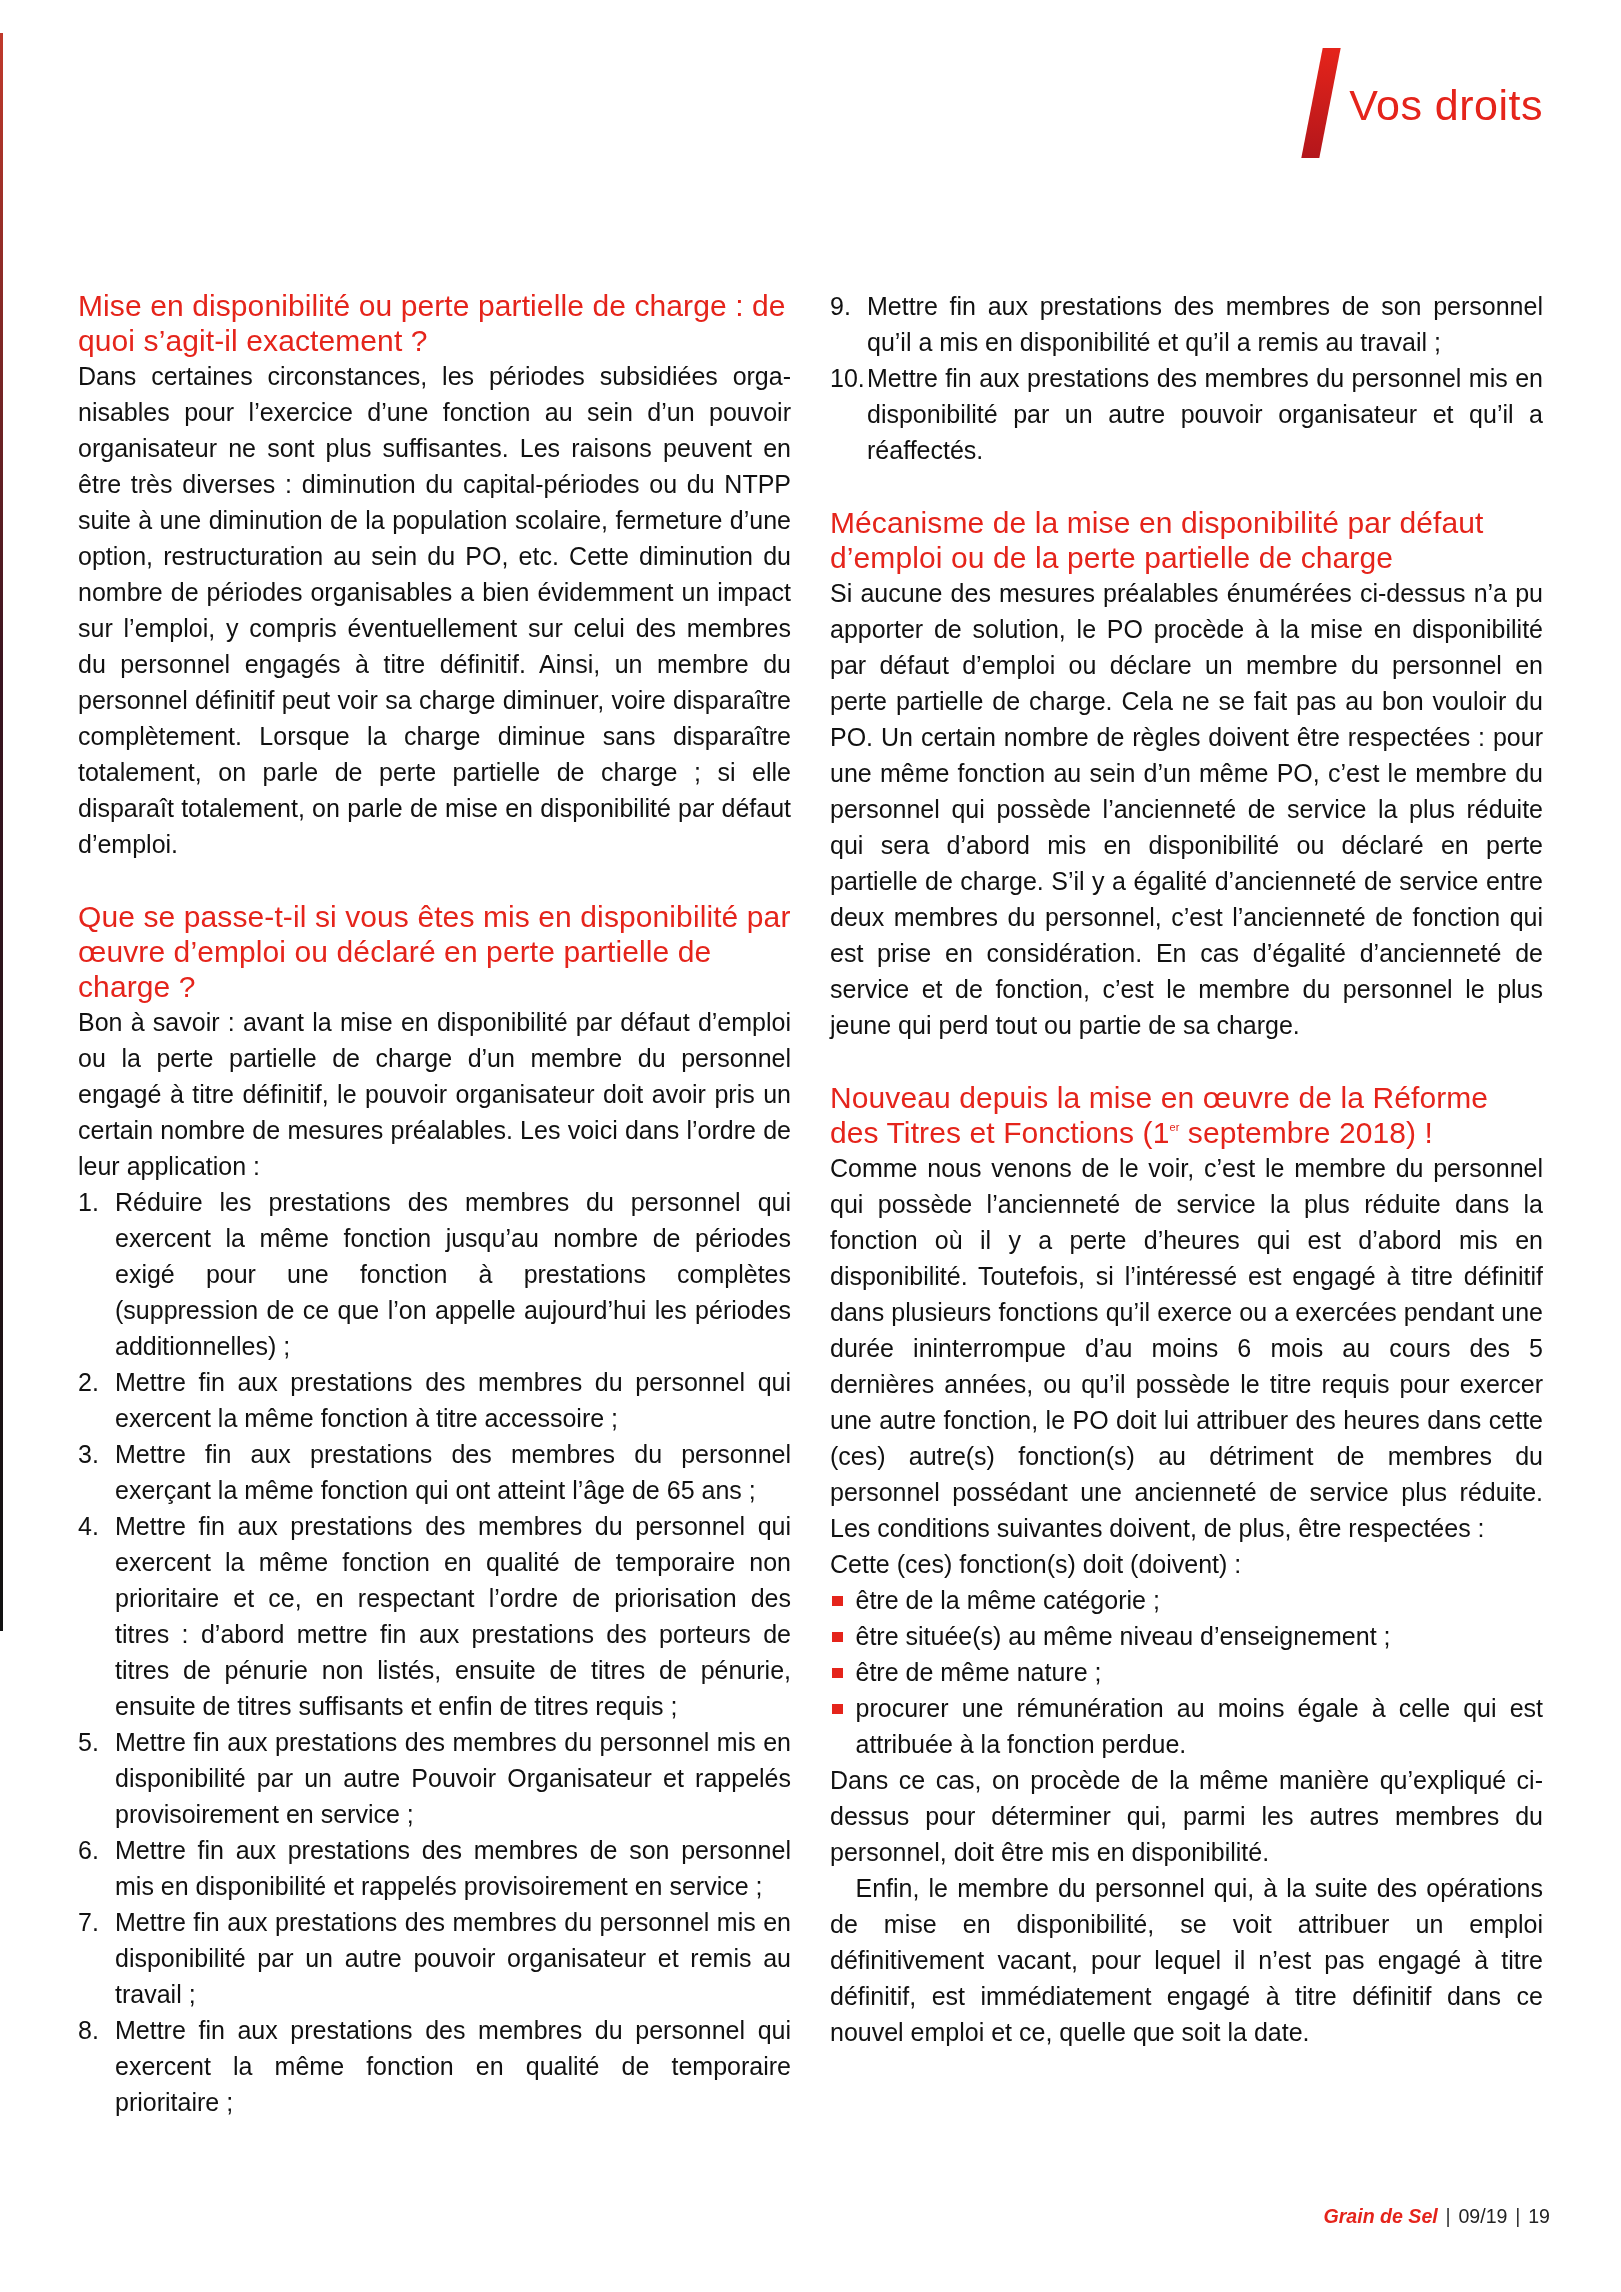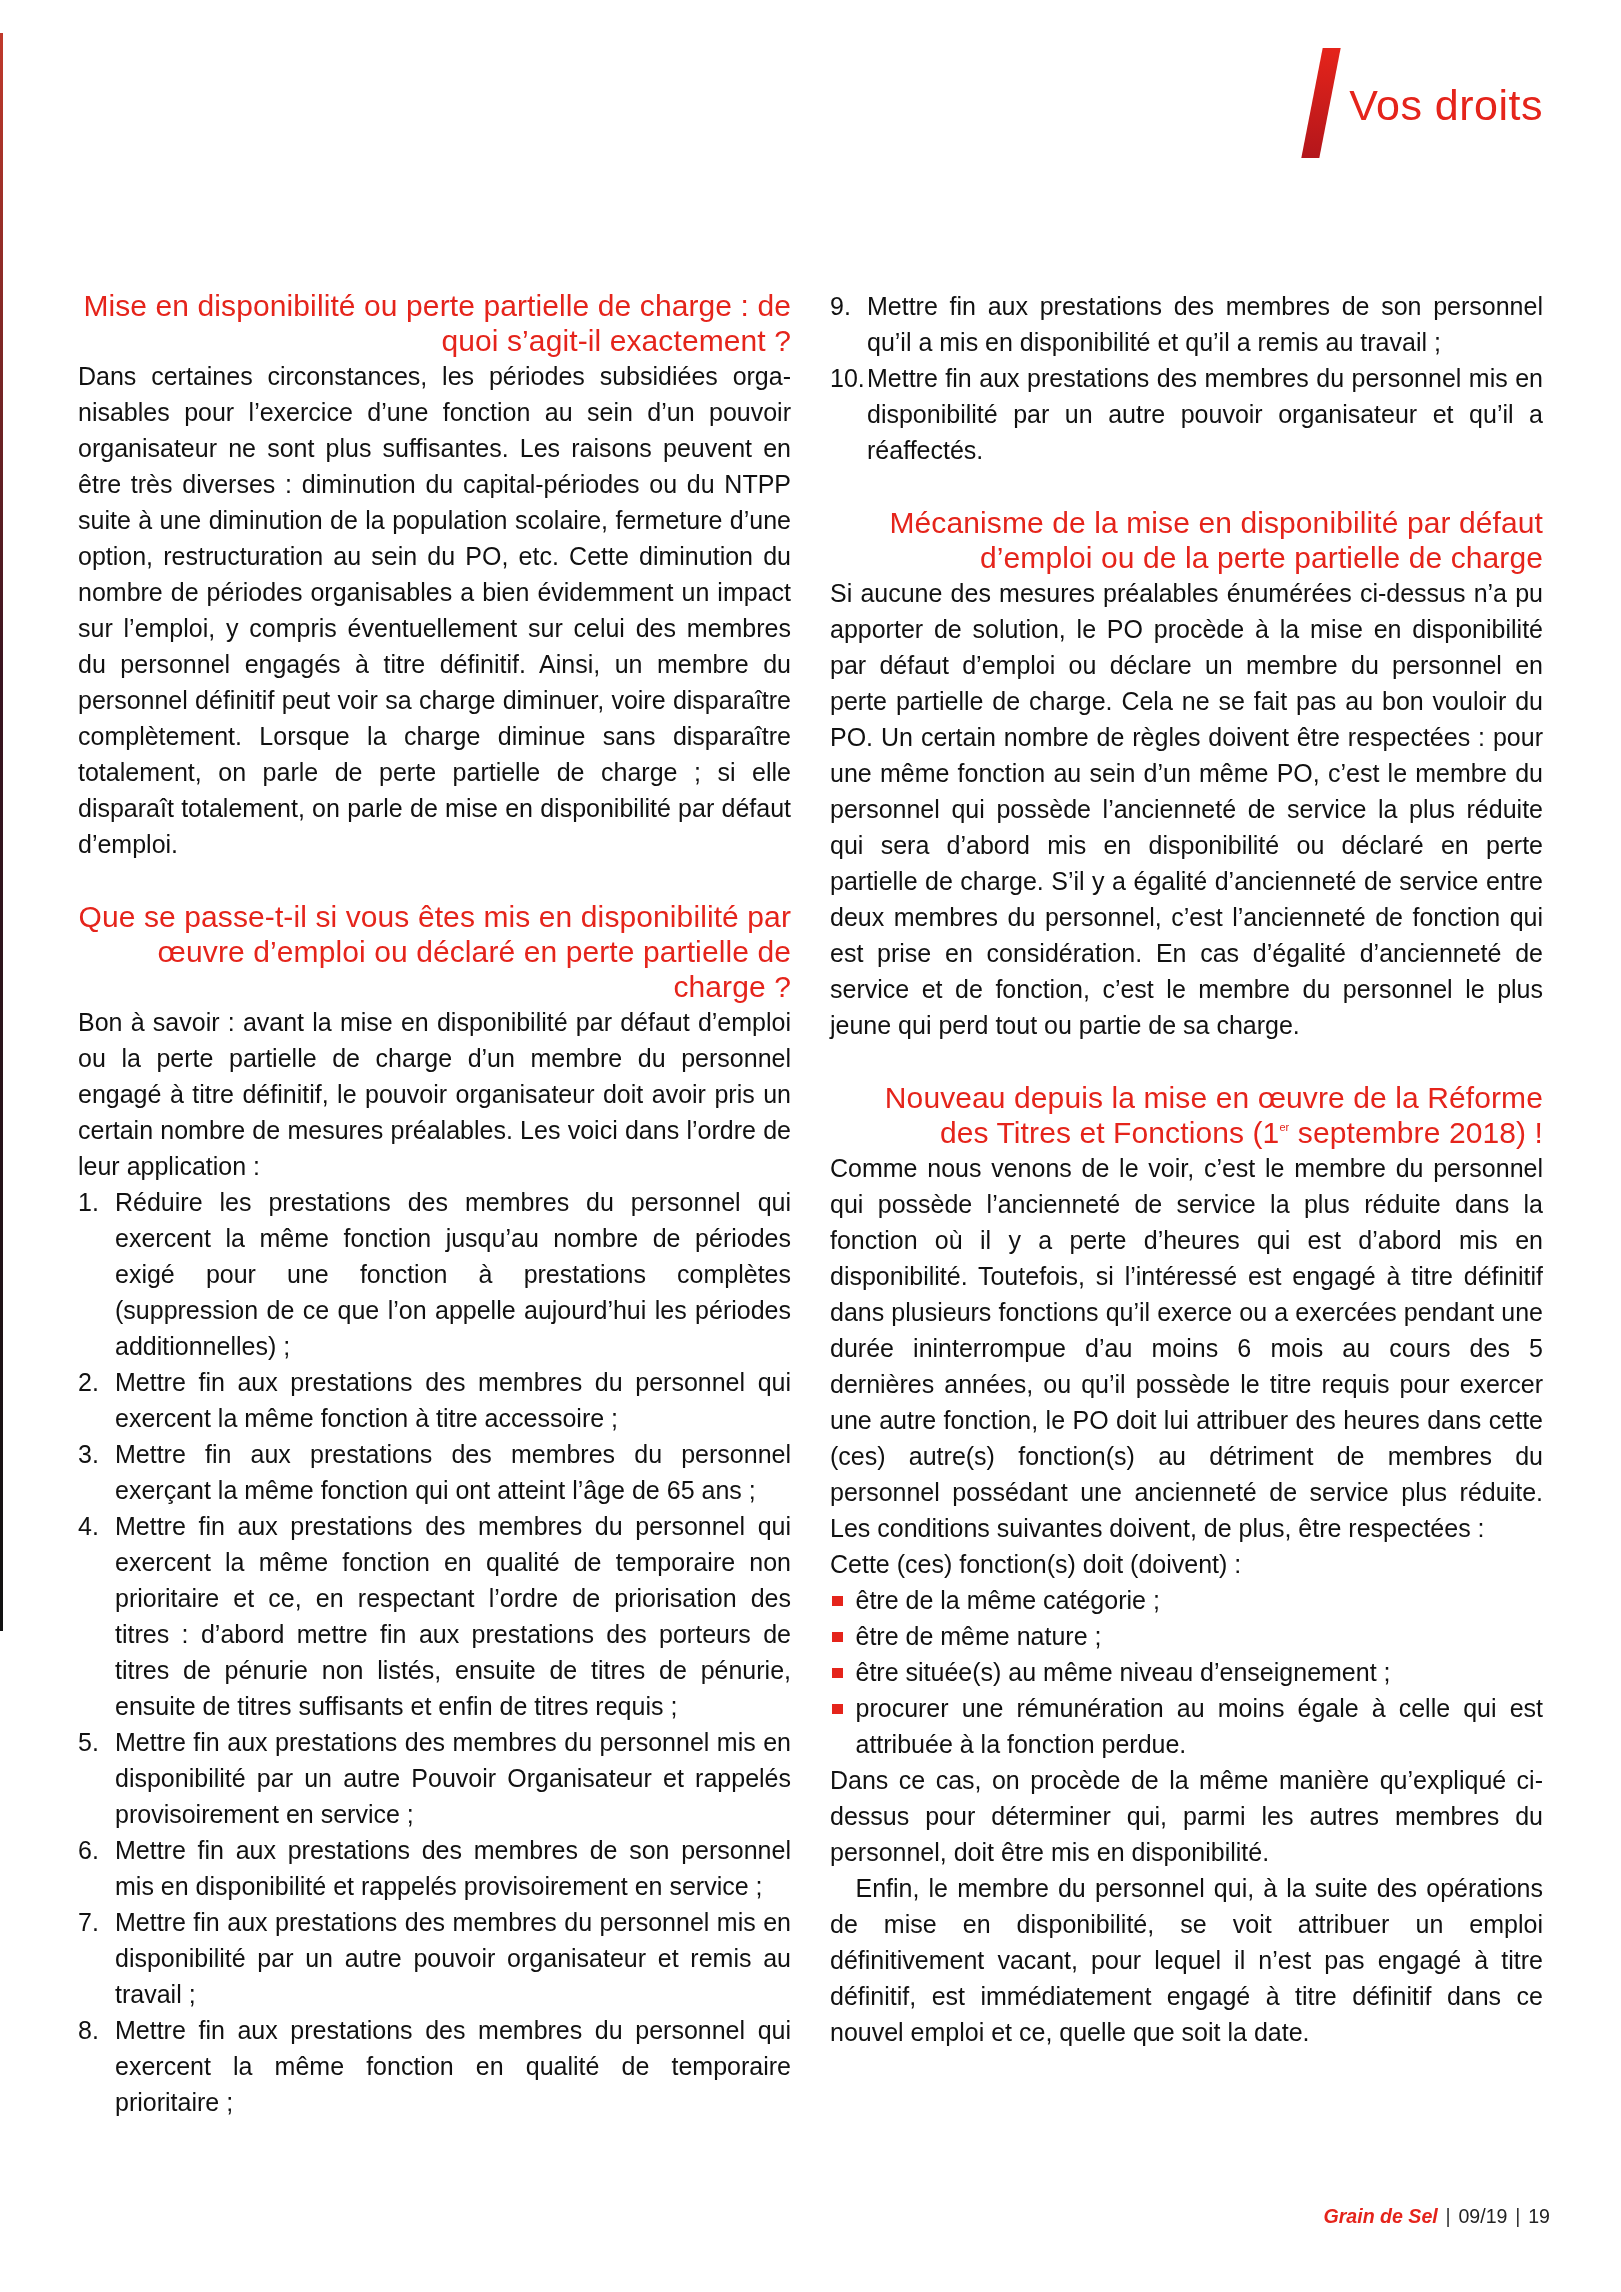--- a/index.html
+++ b/index.html
@@ -9,21 +9,21 @@
                  background: linear-gradient(#c0392b, #3a1420 40%, #111 100%); }
     .section-tag { position: absolute; right: 78px; top: 42px; height: 118px; display: flex; align-items: center; }
     .slash { width: 17.6px; height: 110px; background: linear-gradient(#e5241b, #b3161b);
              transform: skewX(-11deg); margin-right: 19.6px; margin-top: 3.9px; }
     .section-title { font-size: 43px; color: #e5241b; letter-spacing: 0.5px; margin-top: 9.8px; }
 
     .col { position: absolute; top: 288px; font-size: 25px; line-height: 36px; }
     .col-left { left: 78px; width: 713px; }
     .col-right { left: 830px; width: 713px; }
 
-    .h2 { color: #e5241b; font-size: 30px; line-height: 35px; margin: 0; font-weight: normal; letter-spacing: 0.1px; text-align: right; }
+    .h2 { color: #e5241b; font-size: 30px; line-height: 35px; margin: 0; font-weight: normal; letter-spacing: 0.1px; }
     .h2 sup { font-size: 11px; line-height: 0; vertical-align: 11.8px; }
     p { margin: 0; text-align: justify; hyphens: manual; }
     .gap { height: 37px; }
 
     ol.measures { list-style: none; margin: 0; padding: 0; }
     ol.measures li { position: relative; padding-left: 37px; text-align: justify; }
     ol.measures li .num { position: absolute; left: 0; top: 0; }
     ol.measures.cont li .num { left: 0; }
 
     ul.conds { list-style: none; margin: 0; padding: 0; }
@@ -70,22 +70,22 @@
   </ol>
   <div class="gap"></div>
   <h2 class="h2">Mécanisme de la mise en disponibilité par défaut d’emploi ou de la perte partielle de charge</h2>
   <p>Si aucune des mesures préalables énumérées ci-dessus n’a pu apporter de solution, le PO procède à la mise en dis­ponibilité par défaut d’emploi ou déclare un membre du personnel en perte partielle de charge. Cela ne se fait pas au bon vouloir du PO. Un certain nombre de règles doivent être respectées : pour une même fonction au sein d’un même PO, c’est le membre du personnel qui possède l’an­cienneté de service la plus réduite qui sera d’abord mis en disponibilité ou déclaré en perte partielle de charge. S’il y a égalité d’ancienneté de service entre deux membres du personnel, c’est l’ancienneté de fonction qui est prise en considération. En cas d’égalité d’ancienneté de service et de fonction, c’est le membre du personnel le plus jeune qui perd tout ou partie de sa charge.</p>
   <div class="gap"></div>
   <h2 class="h2"><span>Nouveau depuis la mise en œuvre de la Réforme des Titres et Fonctions (1</span><sup>er</sup><span> septembre 2018) !</span></h2>
   <p>Comme nous venons de le voir, c’est le membre du per­sonnel qui possède l’ancienneté de service la plus réduite dans la fonction où il y a perte d’heures qui est d’abord mis en disponibilité. Toutefois, si l’intéressé est engagé à titre définitif dans plusieurs fonctions qu’il exerce ou a exercées pendant une durée ininterrompue d’au moins 6 mois au cours des 5 dernières années, ou qu’il possède le titre requis pour exercer une autre fonction, le PO doit lui attribuer des heures dans cette (ces) autre(s) fonction(s) au détriment de membres du personnel possédant une an­cienneté de service plus réduite. Les conditions suivantes doivent, de plus, être respectées :</p>
   <p>Cette (ces) fonction(s) doit (doivent) :</p>
   <ul class="conds">
     <li><span class="bullet"></span><span>être de la même catégorie ;</span></li>
+    <li><span class="bullet"></span><span>être située(s) au même niveau d’enseignement ;</span></li>
     <li><span class="bullet"></span><span>être de même nature ;</span></li>
-    <li><span class="bullet"></span><span>être située(s) au même niveau d’enseignement ;</span></li>
     <li><span class="bullet"></span><span>procurer une rémunération au moins égale à celle qui est attribuée à la fonction perdue.</span></li>
   </ul>
   <p>Dans ce cas, on procède de la même manière qu’expliqué ci-dessus pour déterminer qui, parmi les autres membres du personnel, doit être mis en disponibilité.</p>
   <p class="indent">Enfin, le membre du personnel qui, à la suite des opé­rations de mise en disponibilité, se voit attribuer un em­ploi définitivement vacant, pour lequel il n’est pas engagé à titre définitif, est immédiatement engagé à titre définitif dans ce nouvel emploi et ce, quelle que soit la date.</p>
 </div>
 
 <div class="footer">
   <span class="brand">Grain de Sel</span>
   <span class="sep">|</span>
   <span>09/19</span>

